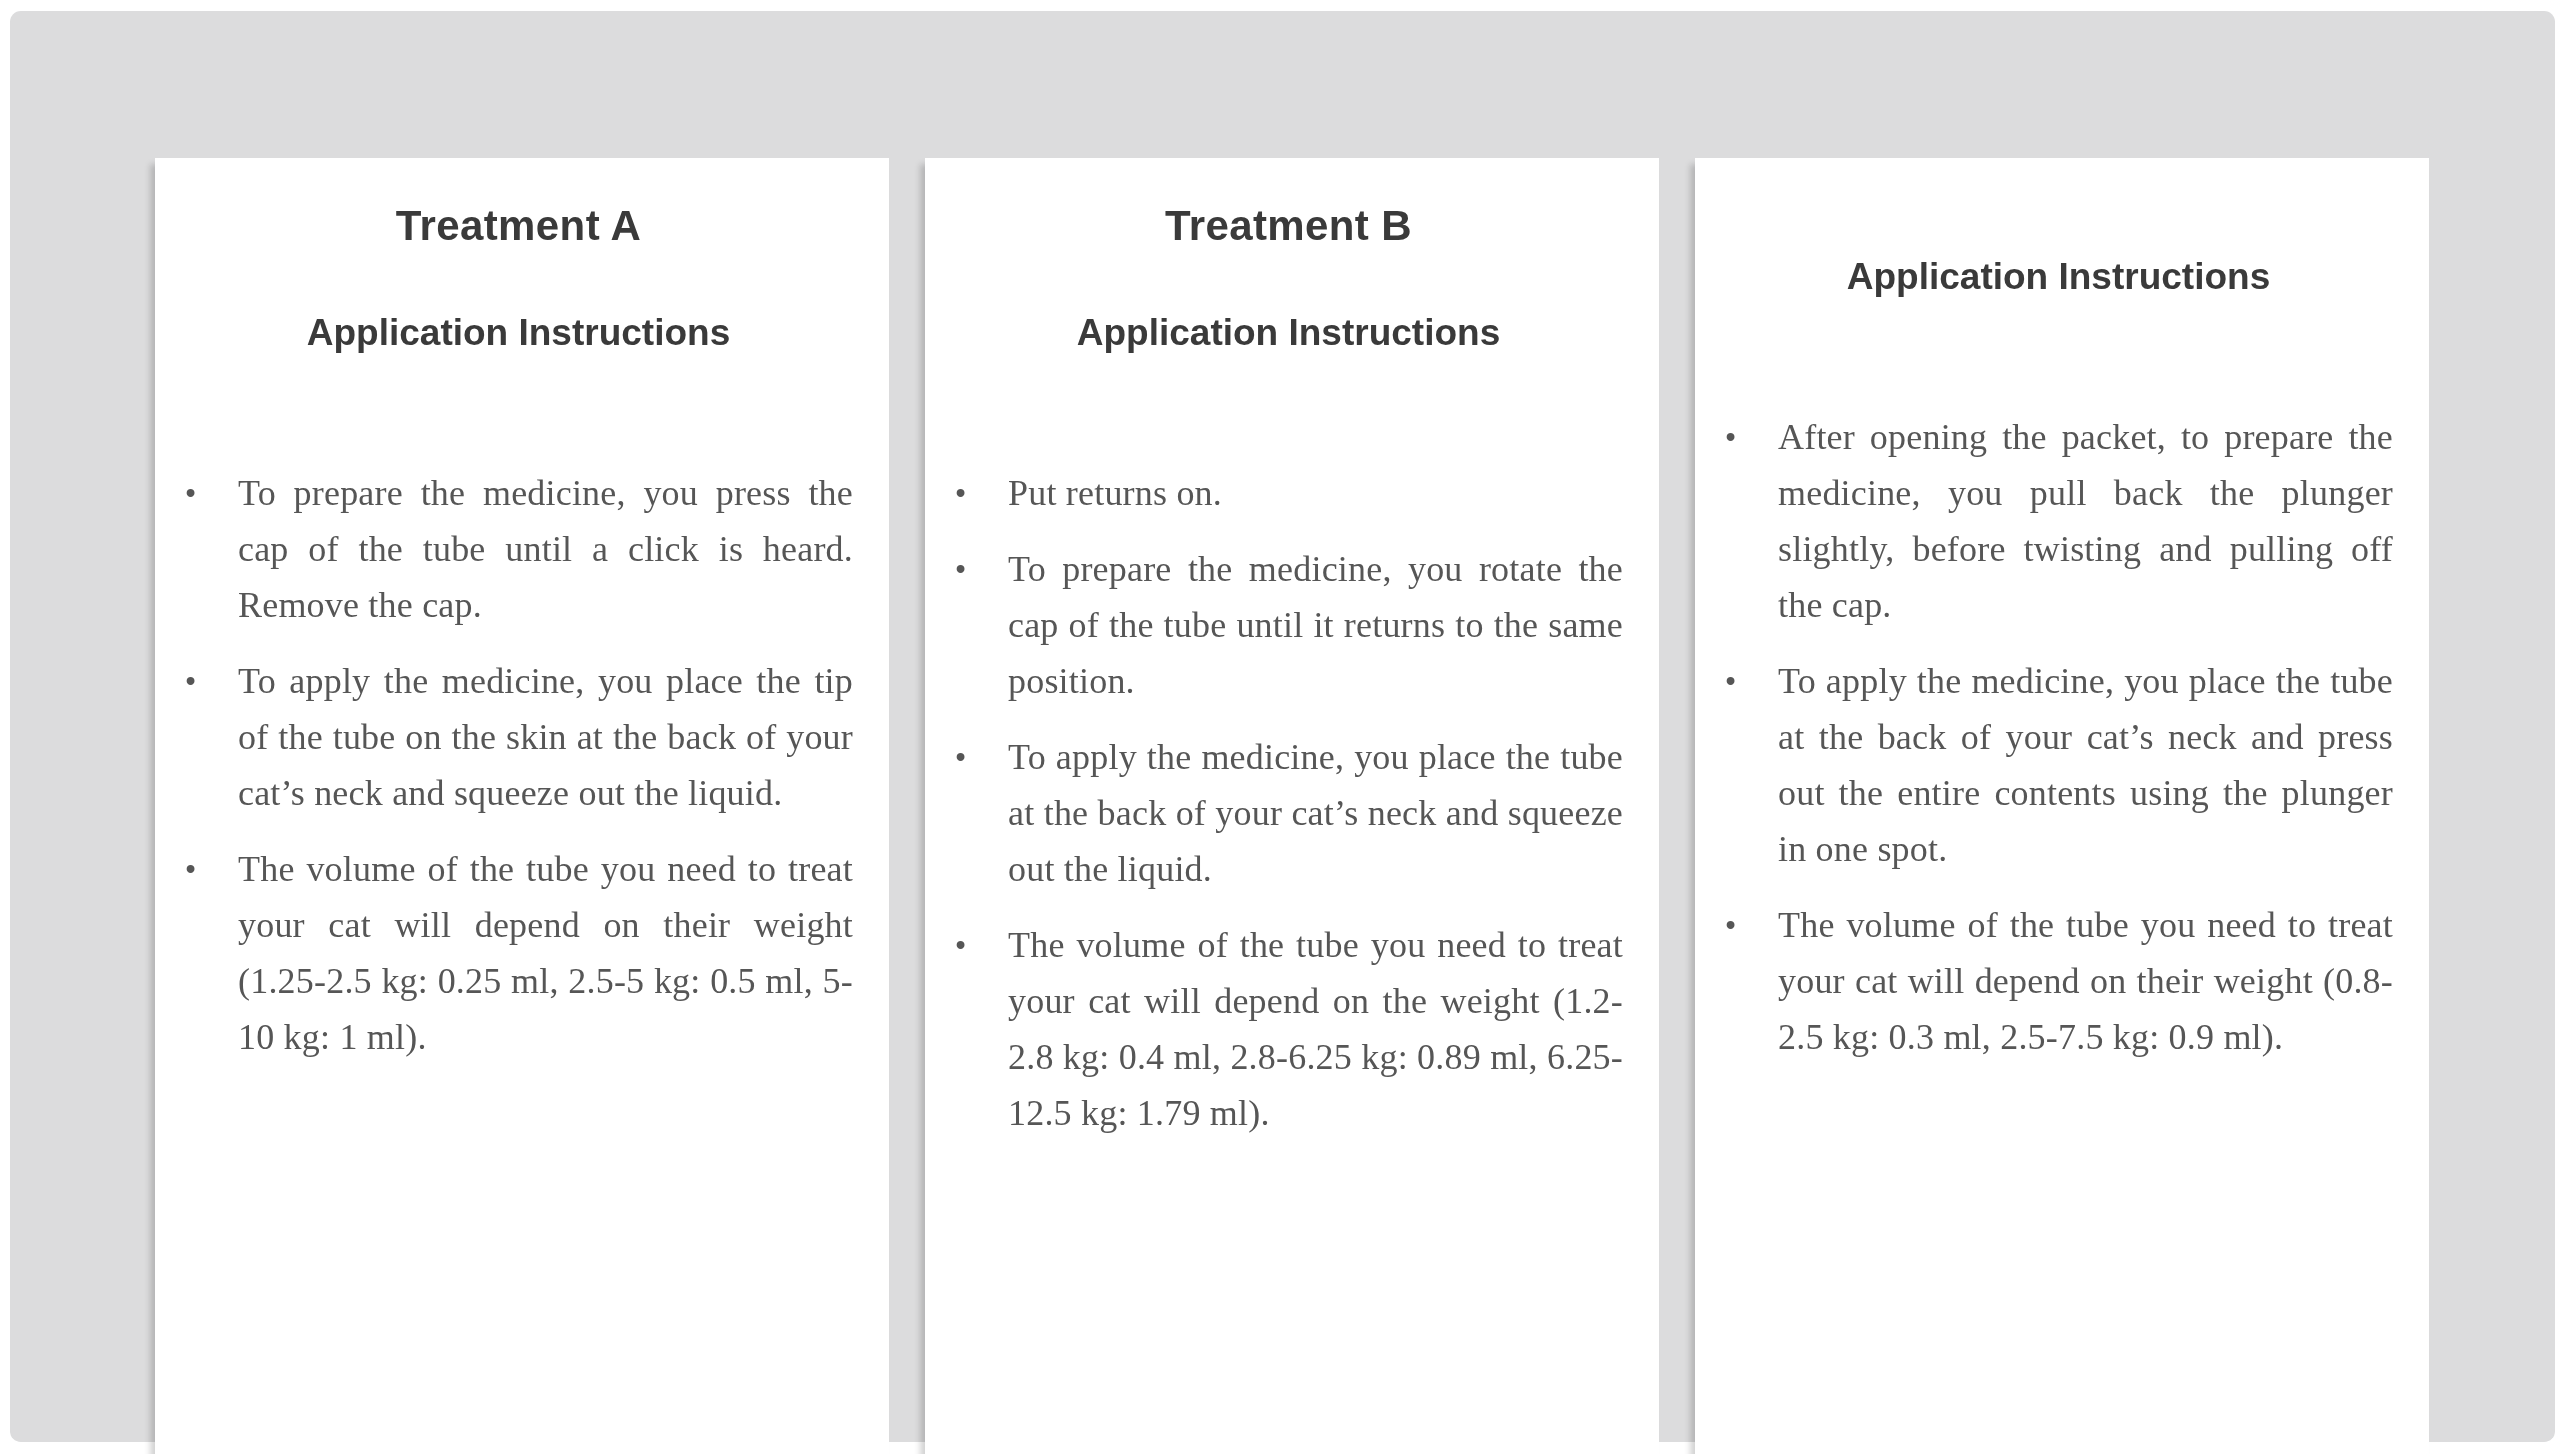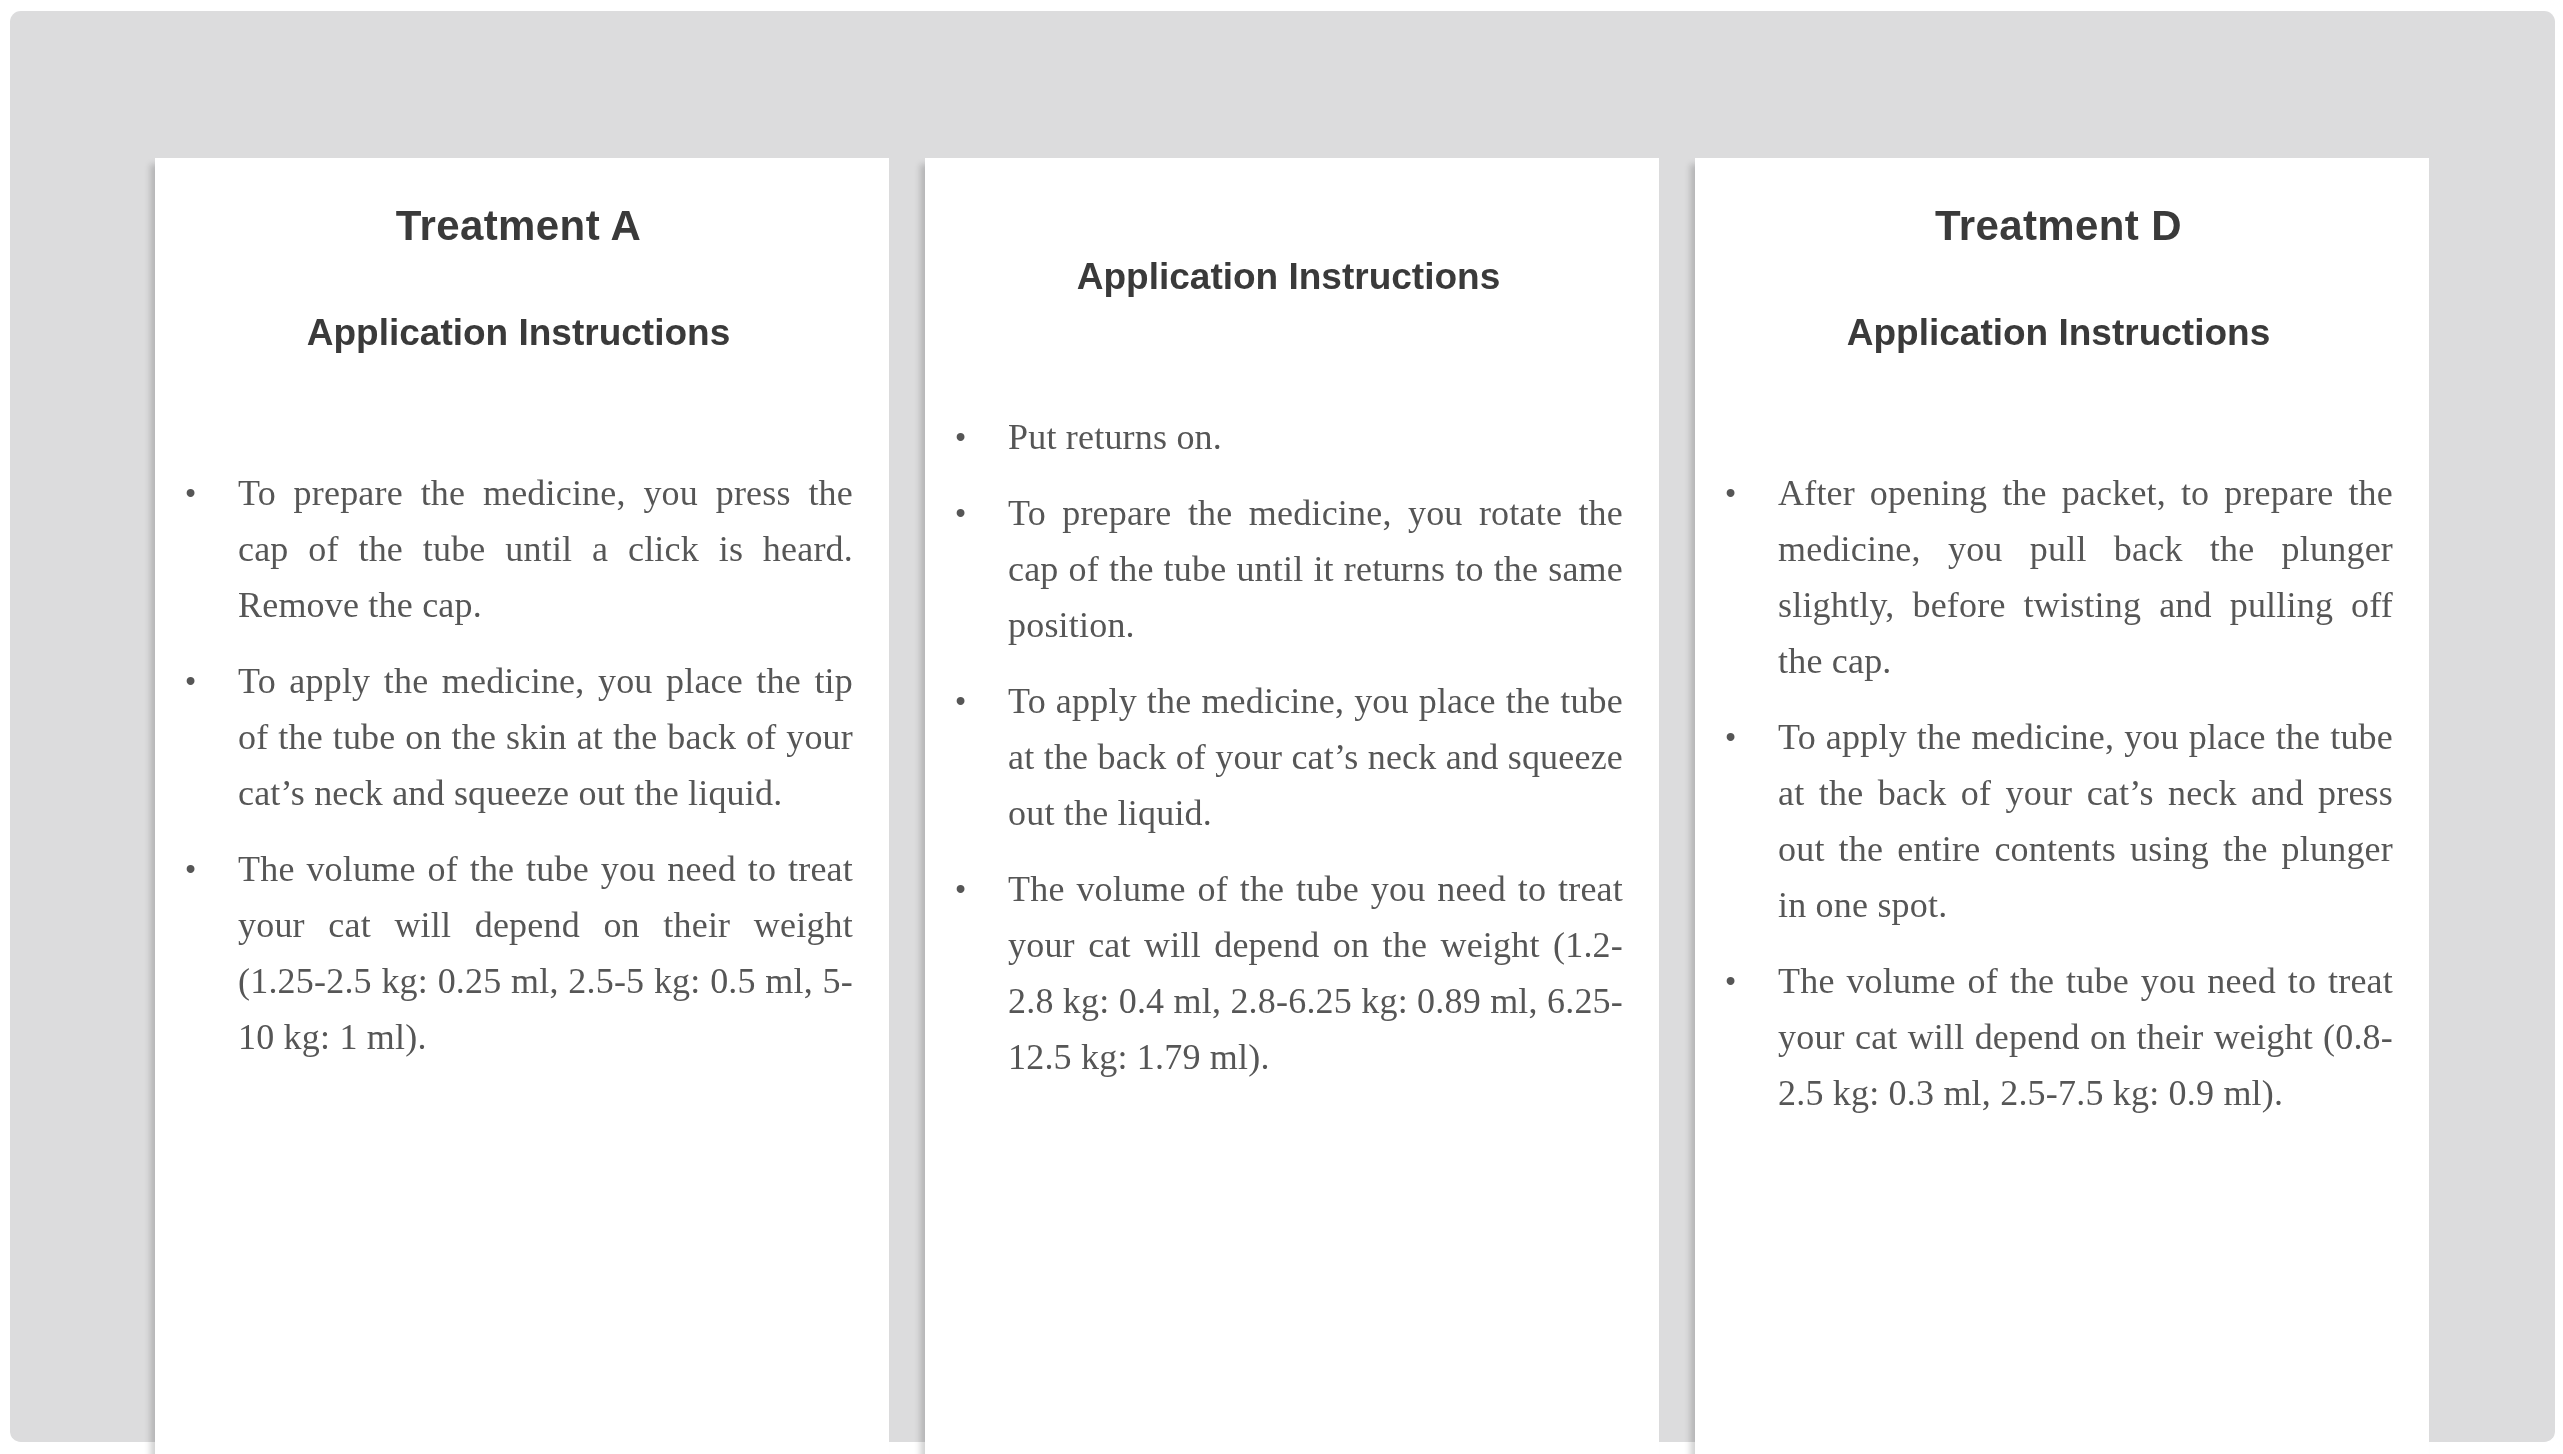--- a/index.html
+++ b/index.html
@@ -100,20 +100,21 @@
               <span class="li-text">To apply the medicine, you place the tip of the tube on the skin at the back of your cat’s neck and squeeze out the liquid.</span>
             </li>
             <li>
               <span class="dot">•</span>
               <span class="li-text">The volume of the tube you need to treat your cat will depend on their weight (1.25-2.5 kg: 0.25 ml, 2.5-5 kg: 0.5 ml, 5-10 kg: 1 ml).</span>
             </li>
           </ul>
       </div>
 
       <div class="card">
+        <div class="card-title">Treatment B</div>
         <div class="card-subtitle">Application Instructions</div>
         <ul class="bullets">
             <li>
               <span class="dot">•</span>
               <span class="li-text">Put returns on.</span>
             </li>
             <li>
               <span class="dot">•</span>
               <span class="li-text">To prepare the medicine, you rotate the cap of the tube until it returns to the same position.</span>
             </li>
@@ -122,21 +123,20 @@
               <span class="li-text">To apply the medicine, you place the tube at the back of your cat’s neck and squeeze out the liquid.</span>
             </li>
             <li>
               <span class="dot">•</span>
               <span class="li-text">The volume of the tube you need to treat your cat will depend on the weight (1.2-2.8 kg: 0.4 ml, 2.8-6.25 kg: 0.89 ml, 6.25-12.5 kg: 1.79 ml).</span>
             </li>
           </ul>
       </div>
 
       <div class="card">
-        <div class="card-title">Treatment D</div>
         <div class="card-subtitle">Application Instructions</div>
         <ul class="bullets">
             <li>
               <span class="dot">•</span>
               <span class="li-text">After opening the packet, to prepare the medicine, you pull back the plunger slightly, before twisting and pulling off the cap.</span>
             </li>
             <li>
               <span class="dot">•</span>
               <span class="li-text">To apply the medicine, you place the tube at the back of your cat’s neck and press out the entire contents using the plunger in one spot.</span>
             </li>

